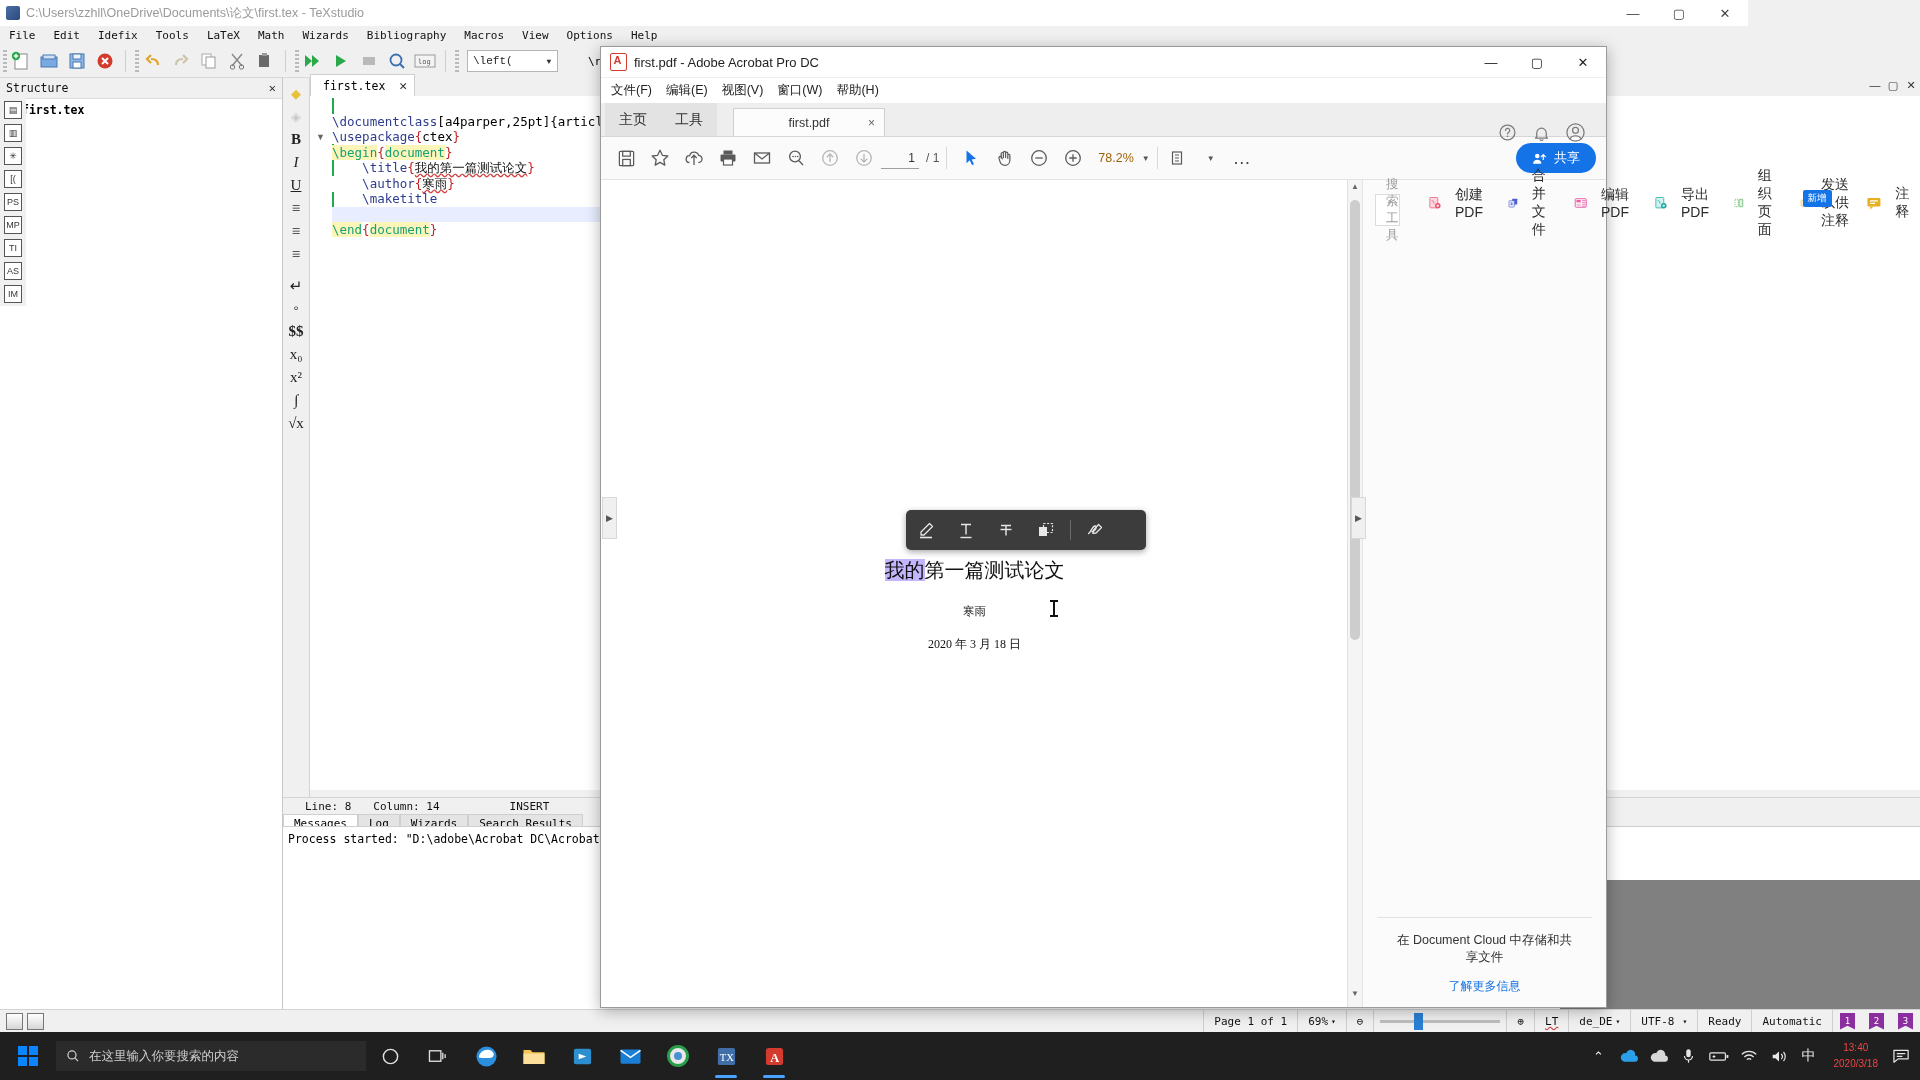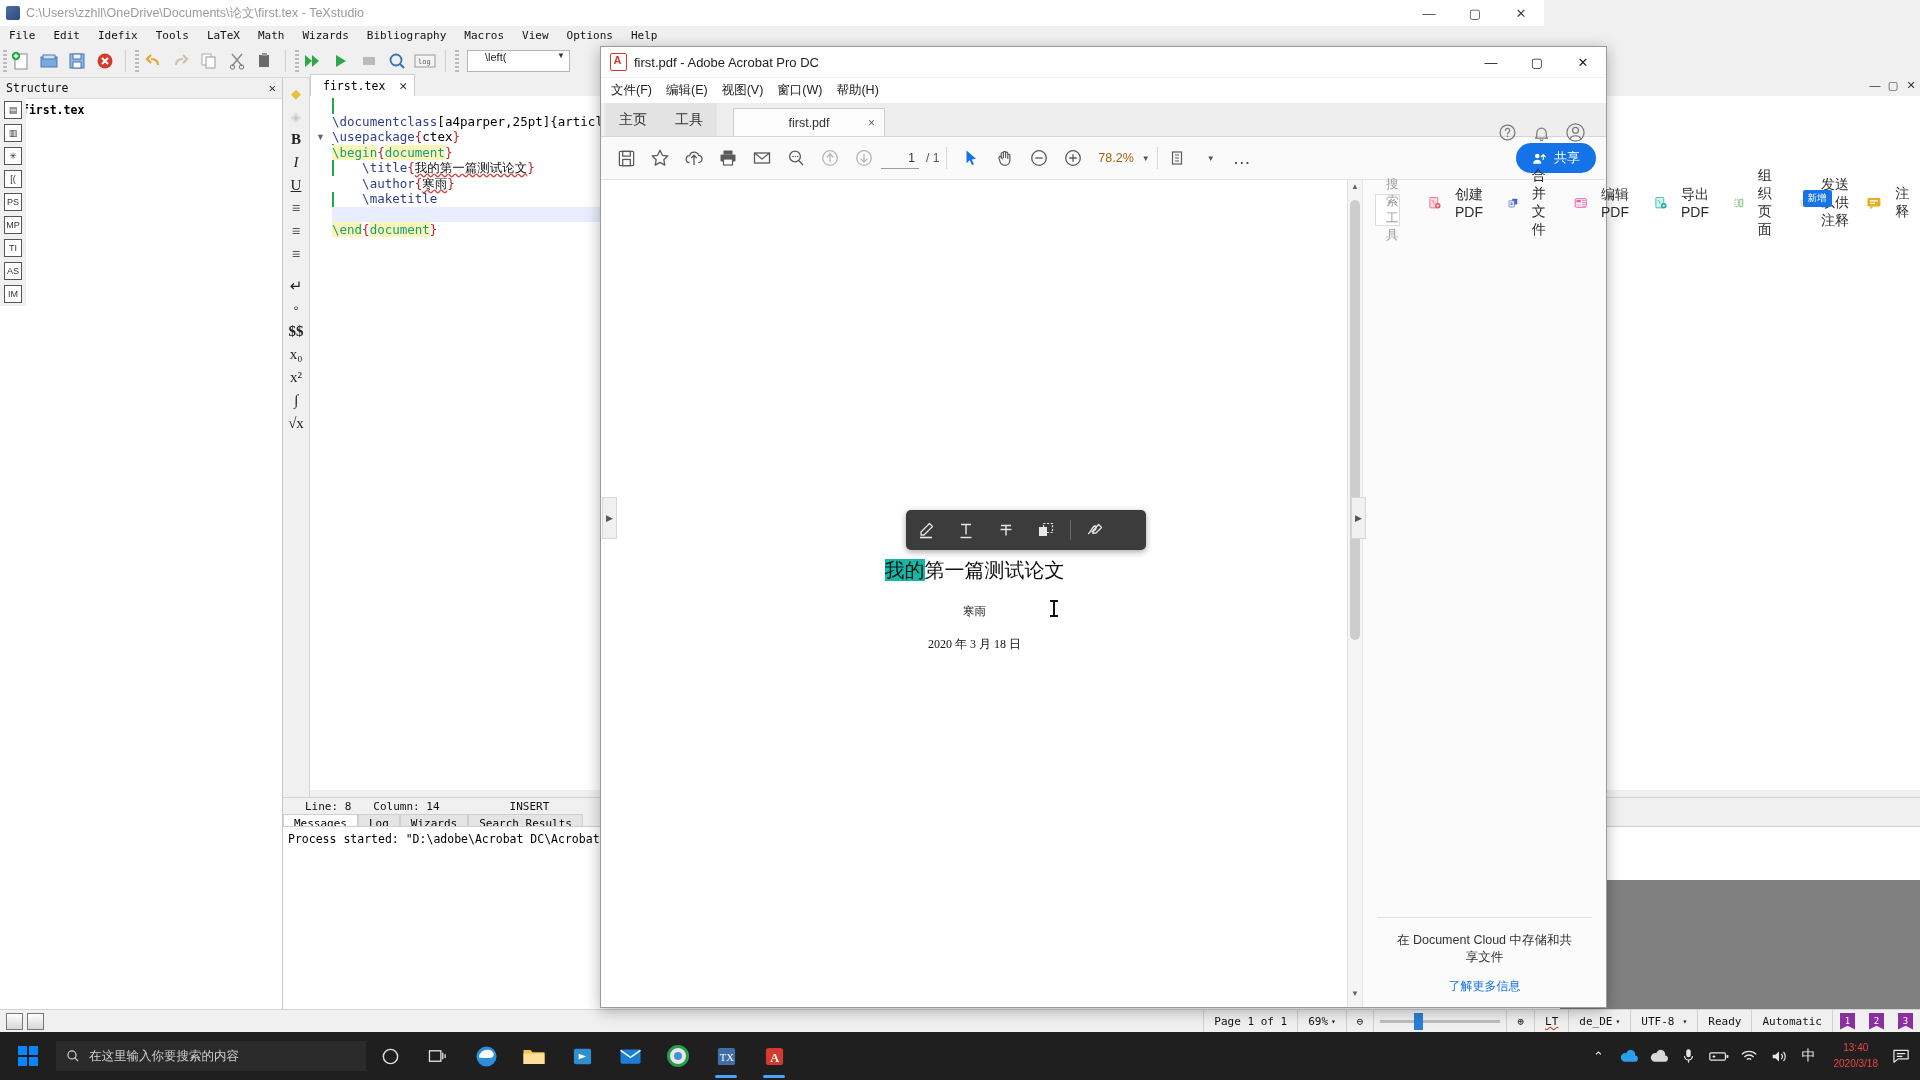--- a/index.html
+++ b/index.html
@@ -2,42 +2,42 @@
 <html><head>
 <meta charset="utf-8">
 <style>
   html,body{margin:0;padding:0;}
   body{width:1920px;height:1080px;overflow:hidden;background:#ffffff;
        font-family:"Liberation Sans","DejaVu Sans",sans-serif;font-size:12px;color:#000;}
   #root{position:relative;width:1920px;height:1080px;}
 
   
   .tx-win{position:absolute;left:0;top:0;width:1920px;height:1080px;background:#f0f0f0;}
-  .tx-titlebar{position:absolute;left:0;top:0;width:1544px;height:26px;background:#ffffff;
+  .tx-titlebar{position:absolute;left:0;top:0;width:1748px;height:26px;background:#ffffff;
      display:flex;align-items:center;}
   .tx-title-ico{width:14px;height:14px;margin:0 6px 0 6px;background:
      linear-gradient(135deg,#4a6fa5,#2b4a7d);border-radius:2px;flex:none;}
   .tx-title-txt{font-size:12.5px;color:#9a9a9a;white-space:nowrap;}
   .win-btns{position:absolute;right:0;top:0;height:26px;display:flex;}
   .win-btn{width:46px;height:26px;display:flex;align-items:center;justify-content:center;
      color:#444;font-size:13px;}
 
   .tx-menu{position:absolute;left:0;top:26px;width:1920px;height:19px;background:#f0f0f0;
      display:flex;align-items:center;font-size:12.5px;color:#111;}
   .tx-menu span{padding:0 9px;white-space:nowrap;font-family:"DejaVu Sans Mono","Liberation Mono",monospace;font-size:11px;}
 
   .tx-toolbar{position:absolute;left:0;top:45px;width:1920px;height:32px;background:#f0f0f0;
      border-bottom:1px solid #d9d9d9;display:flex;align-items:center;}
   .tb-sep{width:1px;height:22px;background:#cfcfcf;margin:0 6px;}
   .tb-dots{width:4px;height:22px;margin-left:3px;background:
      repeating-linear-gradient(to bottom,#bbb 0 2px,transparent 2px 4px);}
   .tb-i{width:26px;height:26px;margin:0 1px;display:flex;align-items:center;justify-content:center;}
   .tb-i svg{display:block;}
-  .combo{height:20px;border:1px solid #b5b5b5;background:#fff;display:flex;align-items:flex-start;
-     font-size:11px;padding-left:17px;font-family:Liberation Sans, sans-serif;color:#222;}
+  .combo{height:20px;border:1px solid #b5b5b5;background:#fff;display:flex;align-items:center;
+     font-size:11px;padding-left:5px;font-family:Liberation Mono, monospace;color:#222;}
   .combo .arr{width:16px;text-align:center;font-size:8px;color:#333;margin-left:auto;}
 
   
   .struct{position:absolute;left:0;top:78px;width:282px;bottom:48px;background:#fff;border-right:1px solid #c8c8c8;}
   .struct-hd{height:20px;background:#f0f0f0;display:flex;align-items:center;
      padding-left:6px;font-size:11.5px;color:#111;border-bottom:1px solid #dcdcdc;
      font-family:"DejaVu Sans Mono",monospace;}
   .struct-hd .x{margin-left:auto;margin-right:6px;font-size:12px;color:#333;}
   .struct-item{padding:4px 0 0 22px;font-size:11.5px;font-weight:bold;
      font-family:"DejaVu Sans Mono",monospace;}
@@ -145,21 +145,21 @@
   .ac-scroll .thumb{position:absolute;left:2px;top:20px;width:10px;height:440px;background:#cdcdcd;border-radius:5px;}
   .ac-scroll .ar{position:absolute;left:0;width:14px;height:16px;text-align:center;font-size:8px;color:#666;}
 
   .float-tb{position:absolute;left:305px;top:330px;width:240px;height:40px;background:#3c3c3c;
      border-radius:5px;display:flex;align-items:center;box-shadow:0 2px 6px rgba(0,0,0,.35);}
   .ft-i{width:40px;height:40px;display:flex;align-items:center;justify-content:center;color:#e8e8e8;}
   .ft-sep{width:1px;height:20px;background:#6a6a6a;margin:0 4px;}
 
   .doc-title{position:absolute;left:0;right:14px;top:377px;text-align:center;font-size:20px;
      font-family:"Liberation Serif","DejaVu Serif",serif;color:#111;}
-  .sel{background:#14b8a6;}
+  .sel{background:#c4b5fd;}
   .doc-auth{position:absolute;left:0;right:14px;top:424px;text-align:center;font-size:11.5px;
      font-family:"Liberation Serif",serif;color:#111;}
   .doc-date{position:absolute;left:0;right:14px;top:456px;text-align:center;font-size:12px;
      font-family:"Liberation Serif",serif;color:#111;}
   .ibeam{position:absolute;left:452px;top:420px;width:2px;height:17px;background:#111;}
   .ibeam:before,.ibeam:after{content:"";position:absolute;left:-3px;width:8px;height:2px;background:#111;}
   .ibeam:before{top:0;} .ibeam:after{bottom:0;}
 
   .ac-side{width:243px;background:#fbfbfb;display:flex;flex-direction:row;position:relative;}
   .searchbox{margin:14px 12px 8px 12px;height:30px;border:1px solid #dcdcdc;background:#fff;

